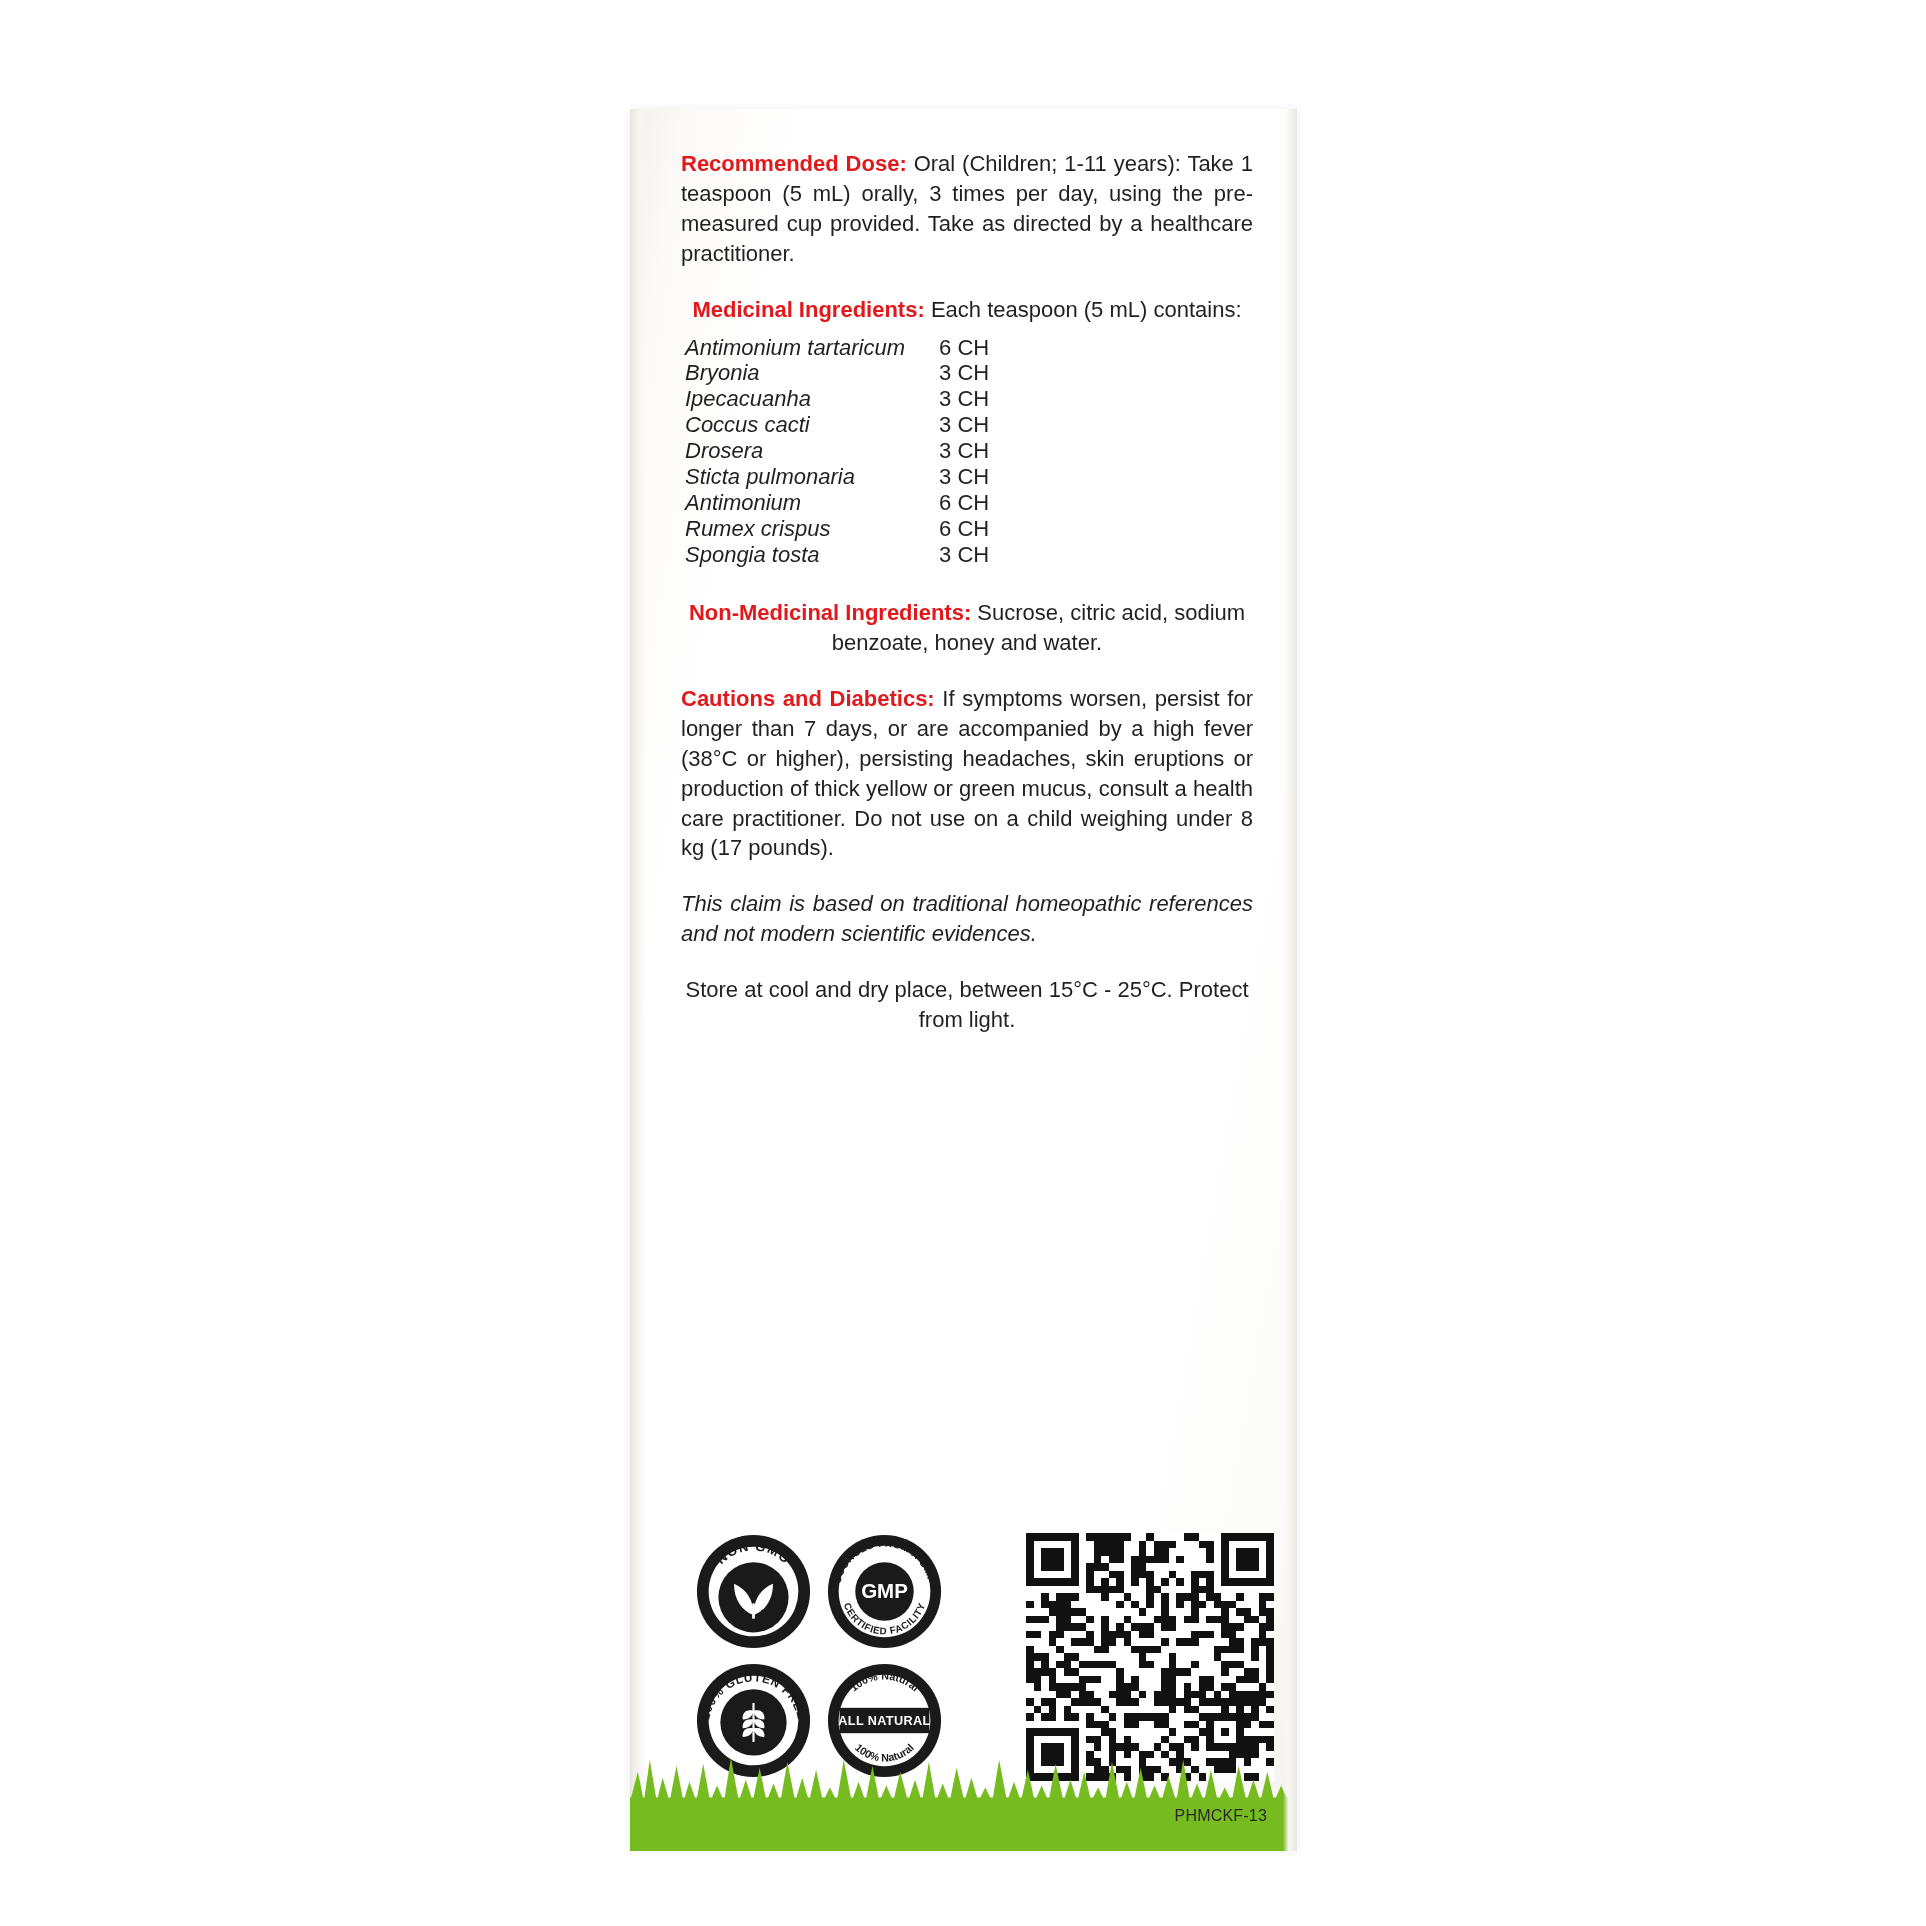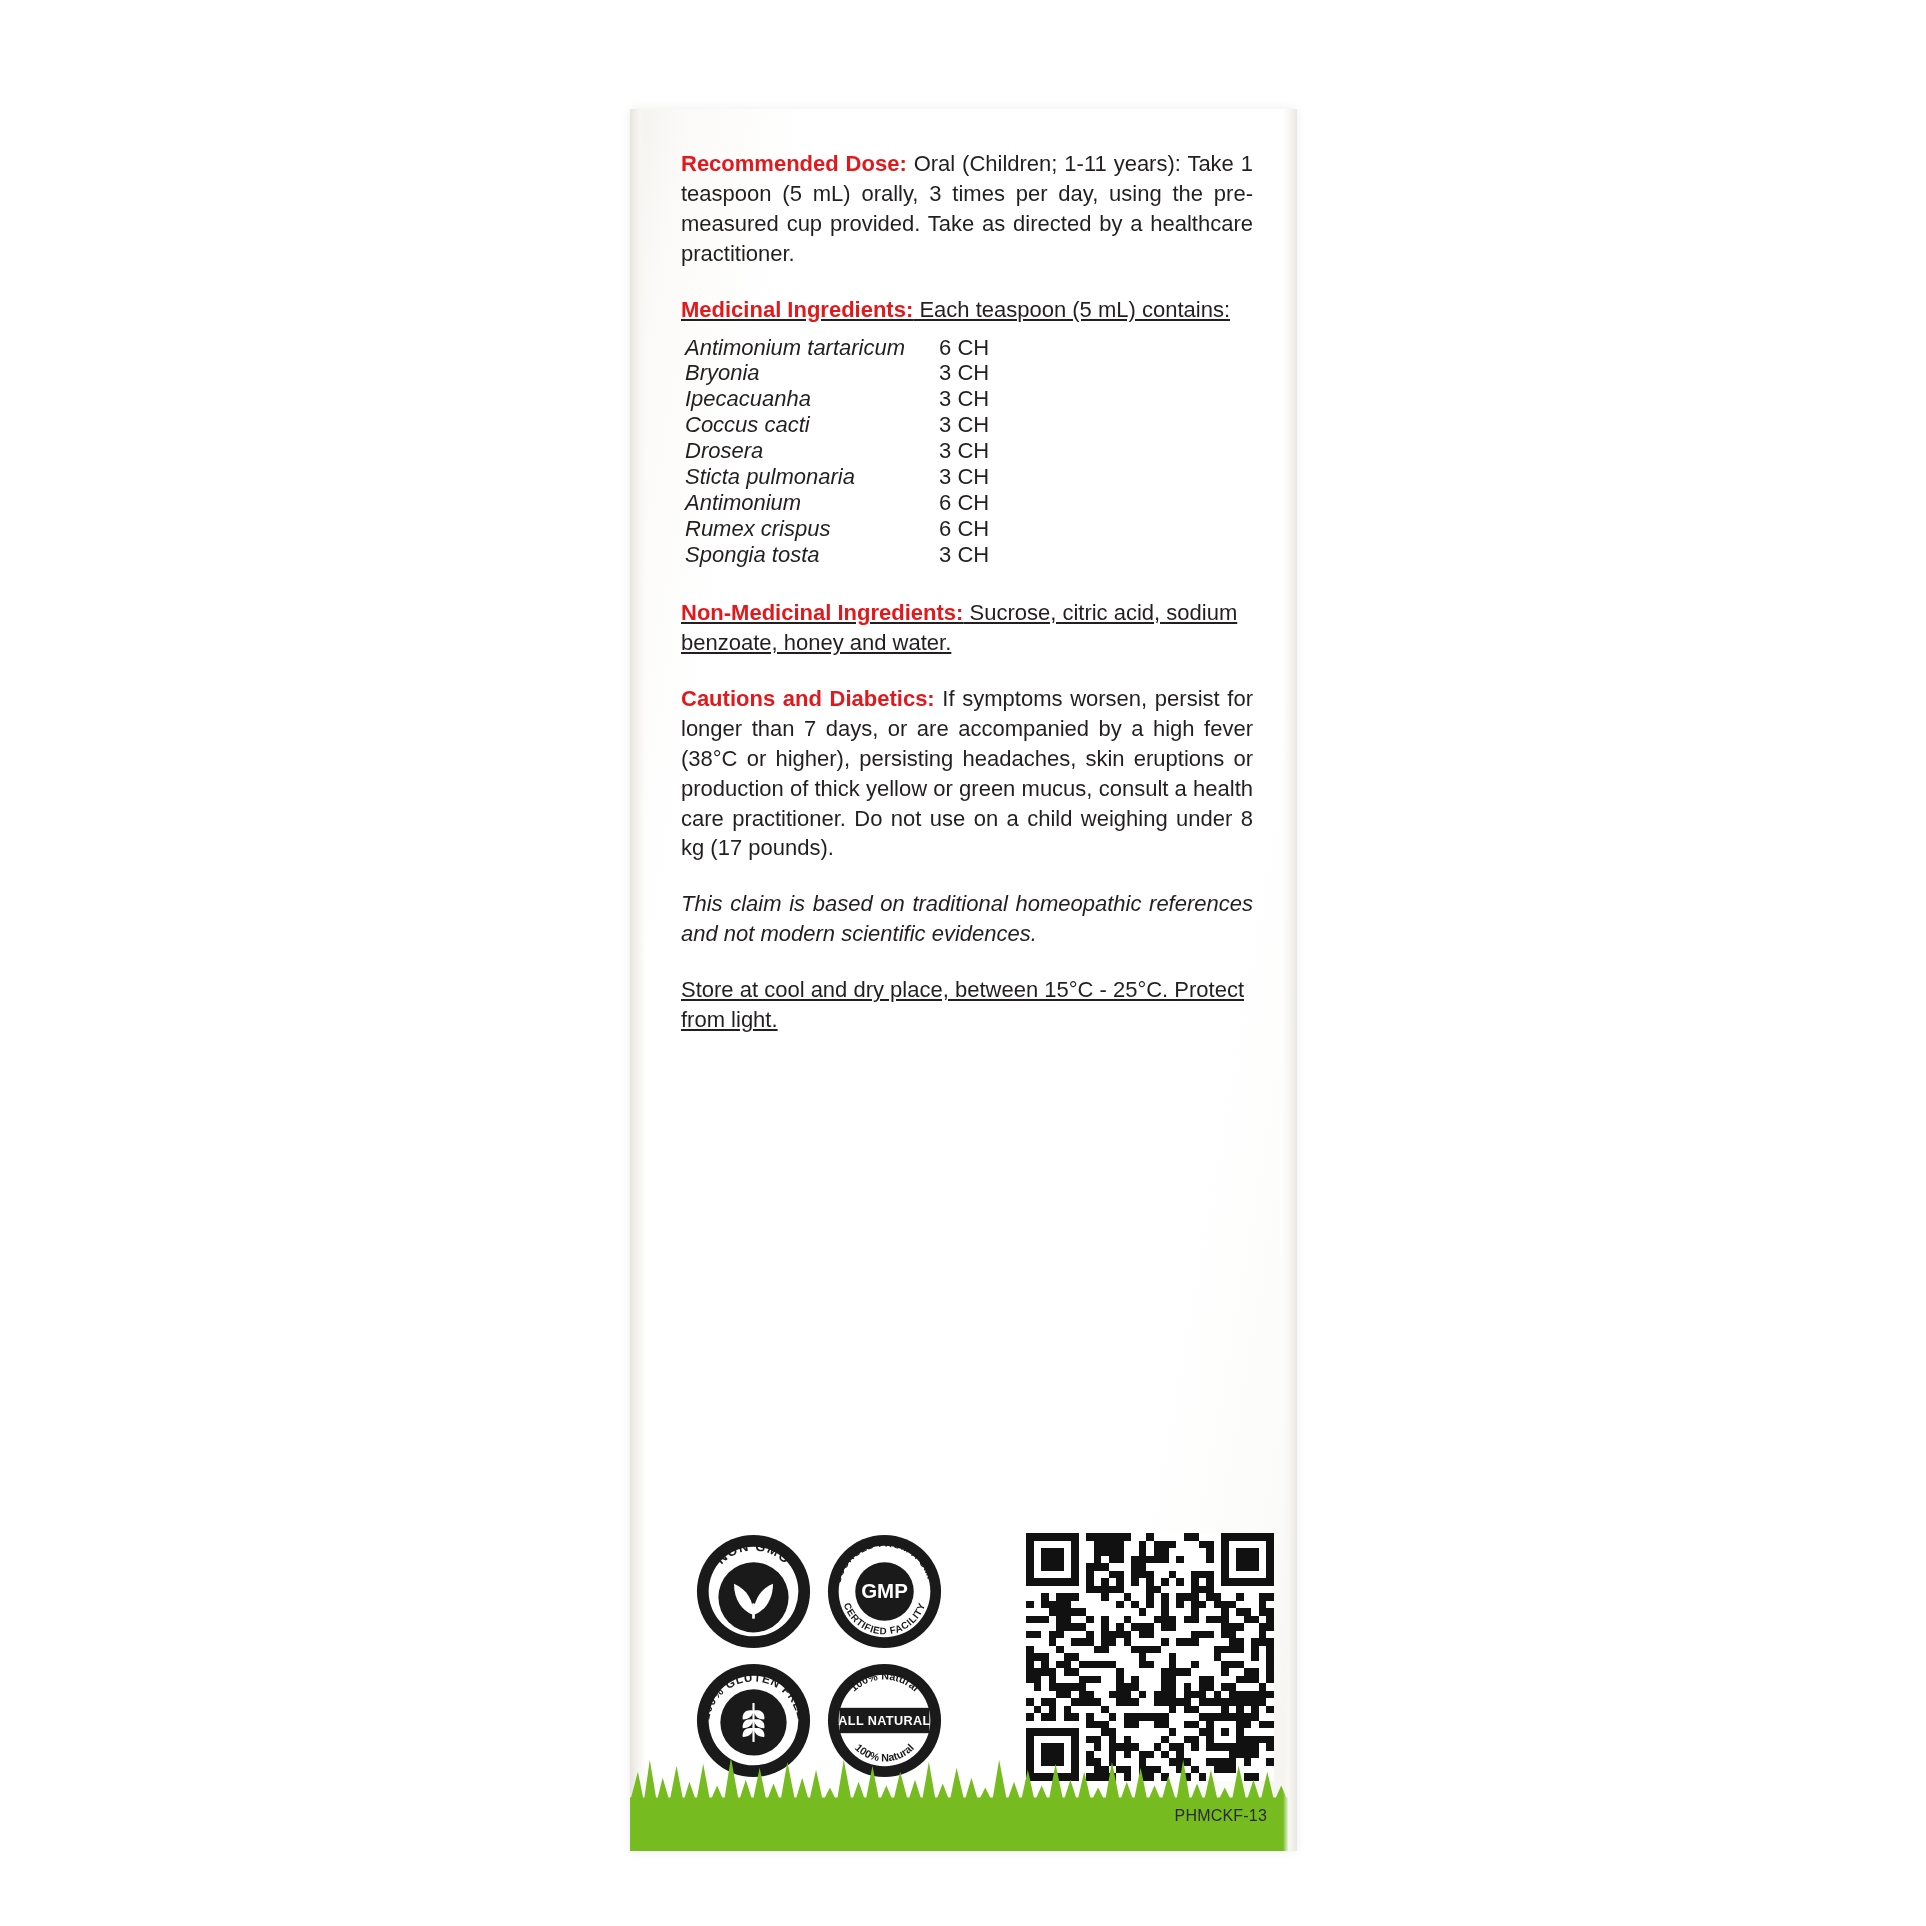--- a/index.html
+++ b/index.html
@@ -52,21 +52,21 @@
   }
 
   p.block {
     margin: 0 0 26px 0;
     font-size: 22px;
     line-height: 1.36;
     color: #231f20;
     text-align: justify;
     text-justify: inter-word;
   }
-  p.block.left { text-align: left; text-decoration: underline; }
+  p.block.left { text-align: center; }
 
   .hdr {
     color: #e2191c;
     font-weight: bold;
   }
 
   
   .ing-table {
     margin: 6px 0 30px 4px;
     border-collapse: collapse;

